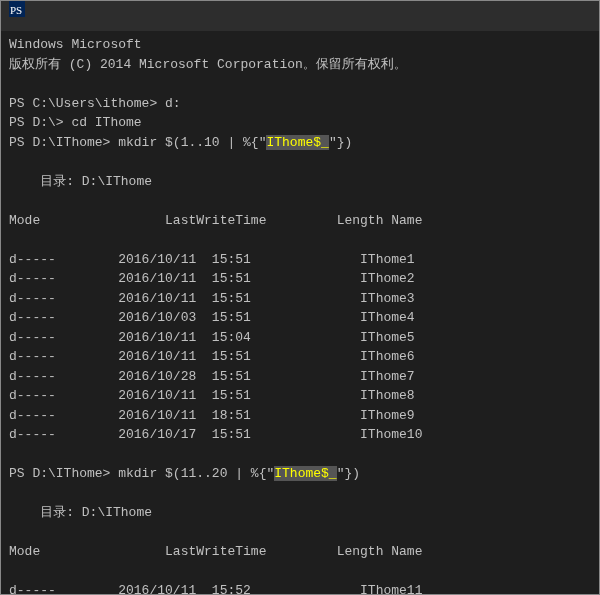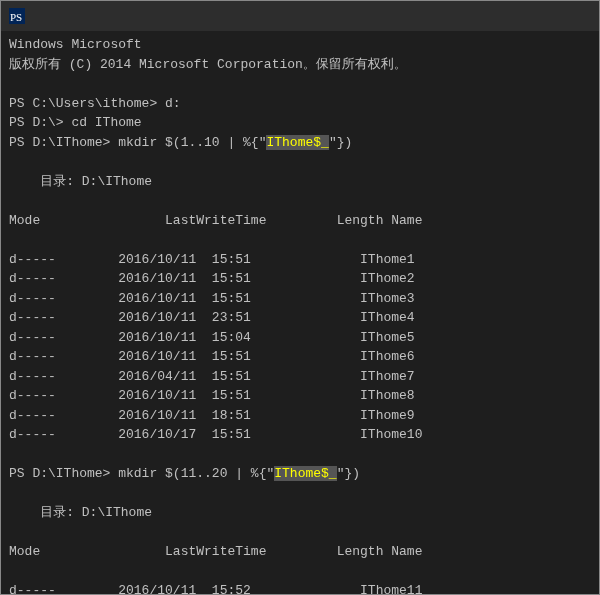--- a/index.html
+++ b/index.html
@@ -11,21 +11,20 @@
       background: #1e1e1e;
       border: 1px solid #888;
       display: flex;
       flex-direction: column;
     }
 
     .title-bar {
       background: #2d2d2d;
       height: 30px;
       display: flex;
-      align-items: center;
       padding: 0 8px;
       flex-shrink: 0;
       user-select: none;
     }
 
     .title-bar-icon {
       width: 16px;
       height: 16px;
       margin-right: 6px;
       flex-shrink: 0;
@@ -117,24 +116,24 @@
 <span>PS D:\&gt; cd IThome</span>
 <span>PS D:\IThome&gt; mkdir $(1..10 | %{"<span style="background:#555555;color:#ffff00">IThome$_</span>"})</span>
 
 <span>    目录: D:\IThome</span>
 
 <span>Mode                LastWriteTime         Length Name</span>
 
 <span>d-----        2016/10/11  15:51              IThome1</span>
 <span>d-----        2016/10/11  15:51              IThome2</span>
 <span>d-----        2016/10/11  15:51              IThome3</span>
-<span>d-----        2016/10/11  23:51              IThome4</span>
+<span>d-----        2016/10/03  15:51              IThome4</span>
 <span>d-----        2016/10/11  15:04              IThome5</span>
 <span>d-----        2016/10/11  15:51              IThome6</span>
-<span>d-----        2016/04/11  15:51              IThome7</span>
+<span>d-----        2016/10/28  15:51              IThome7</span>
 <span>d-----        2016/10/11  15:51              IThome8</span>
 <span>d-----        2016/10/11  18:51              IThome9</span>
 <span>d-----        2016/10/17  15:51              IThome10</span>
 
 <span>PS D:\IThome&gt; mkdir $(11..20 | %{"<span style="background:#555555;color:#ffff00">IThome$_</span>"})</span>
 
 <span>    目录: D:\IThome</span>
 
 <span>Mode                LastWriteTime         Length Name</span>
 

